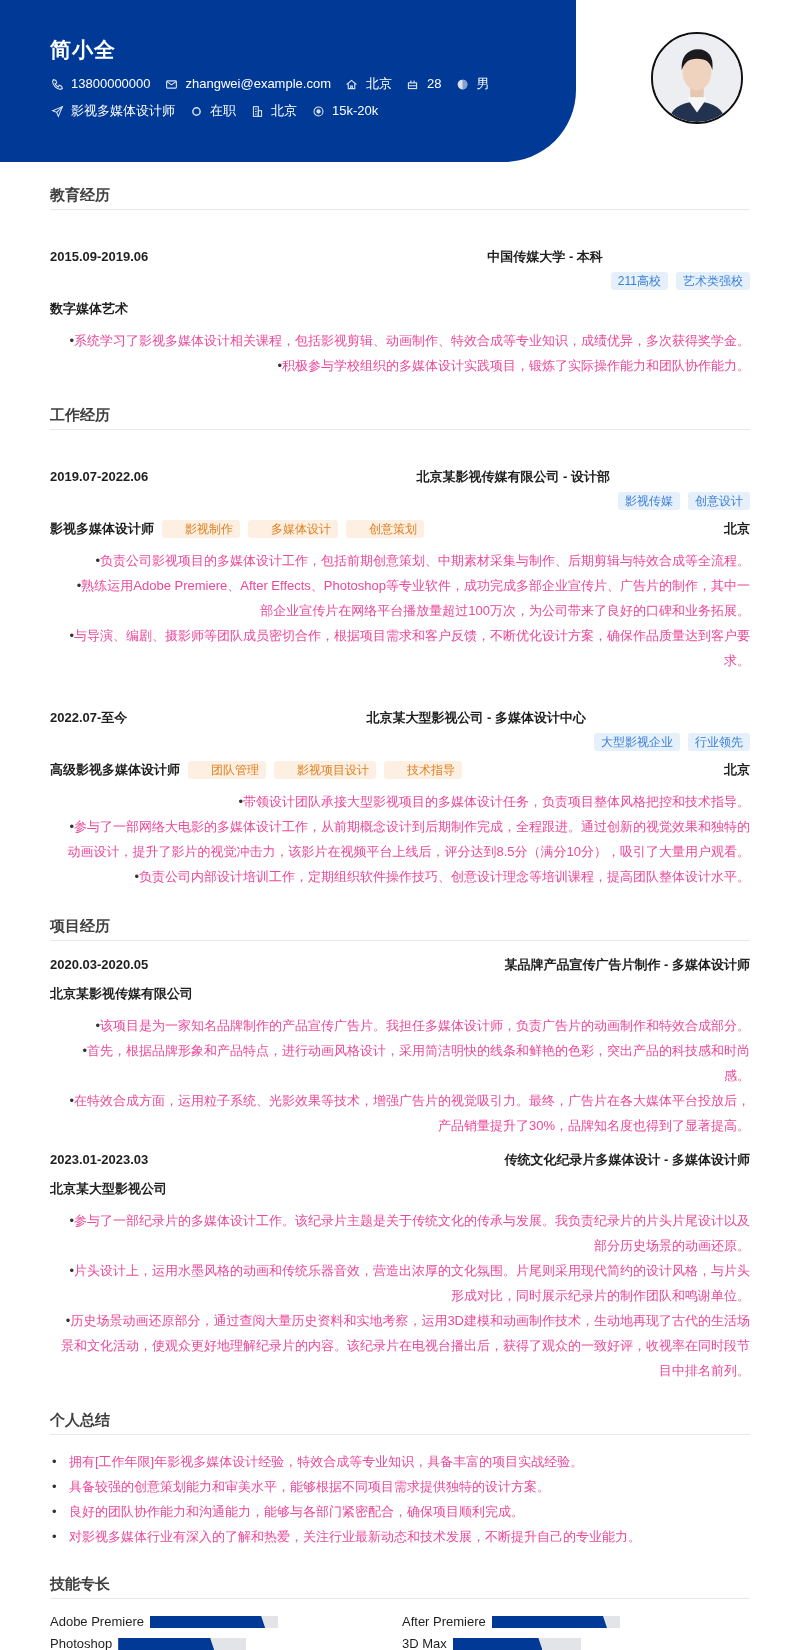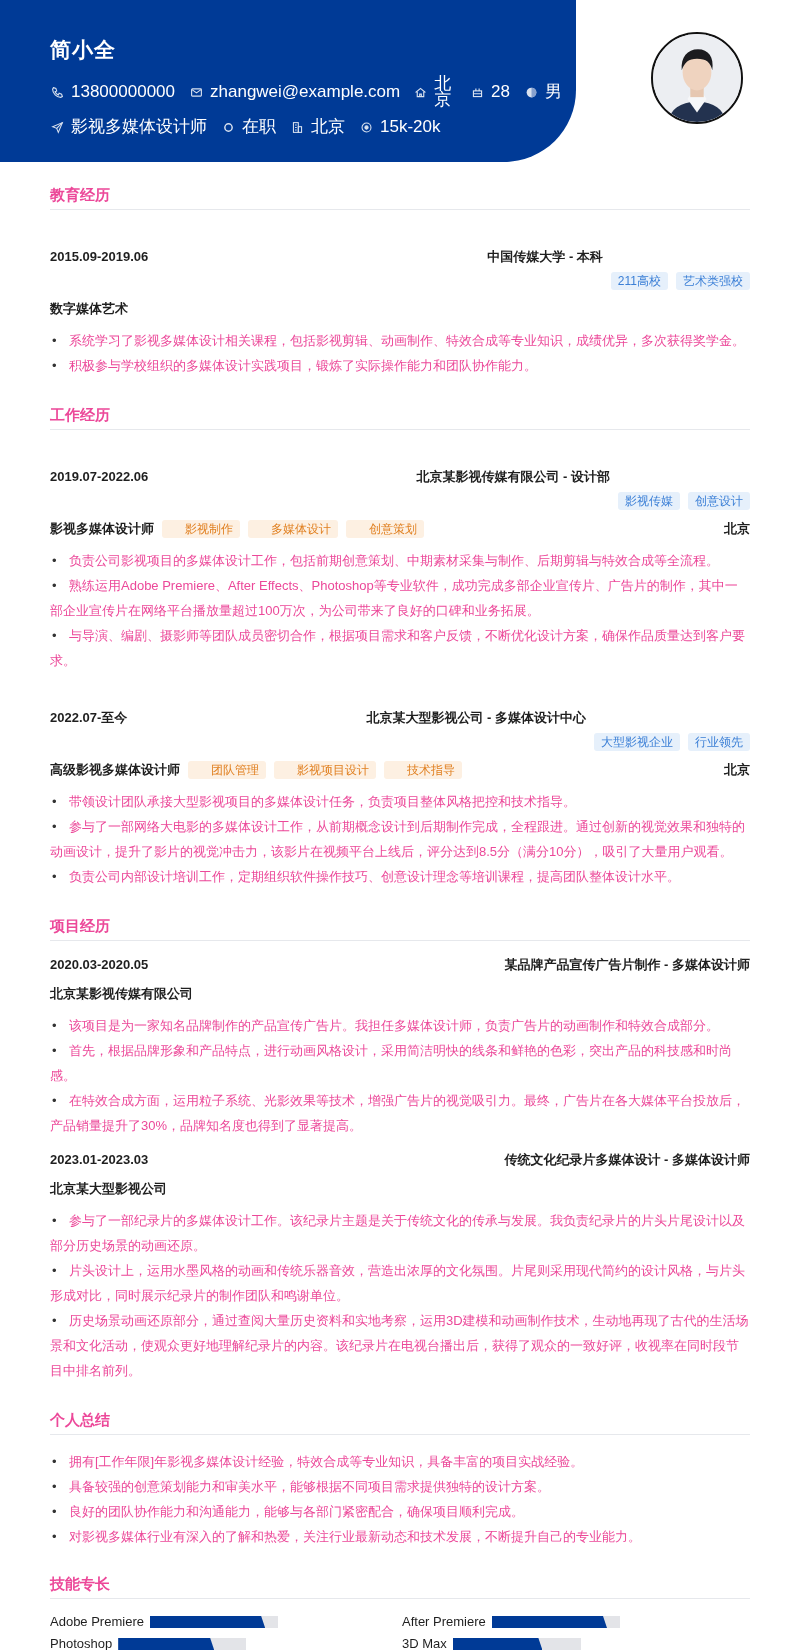--- a/index.html
+++ b/index.html
@@ -14,52 +14,52 @@
   }
   .header {
     position: absolute; left: 0; top: 0;
     width: 576px; height: 162px;
     background: #003a96;
     border-bottom-right-radius: 72px;
     color: #ffffff;
     padding: 36px 0 0 50px;
   }
   .name { font-size: 21px; font-weight: bold; letter-spacing: 1px; line-height: 28px; }
-  .info-row { display: flex; align-items: center; margin-top: 12px; font-size: 17px; line-height: 16px; }
+  .info-row { display: flex; align-items: center; margin-top: 12px; font-size: 13px; line-height: 16px; }
   .info-row + .info-row { margin-top: 11px; }
   .info-item { display: flex; align-items: center; margin-right: 14px; }
   .info-item .ico { width: 14px; height: 14px; margin-right: 7px; display: inline-flex; align-items: center; justify-content: center; opacity: 0.85; }
   .info-item .ico svg { width: 13px; height: 13px; }
   .avatar {
     position: absolute; left: 651px; top: 32px;
     width: 92px; height: 92px; border-radius: 50%;
     border: 2px solid #111; background: #eceef2; overflow: hidden;
   }
   .avatar svg { width: 100%; height: 100%; display: block; }
 
   .content { position: absolute; left: 50px; top: 184px; width: 700px; }
   .section { margin-bottom: 0; }
   .sec-title {
-    color: #ec4899; font-size: 15px; font-weight: bold; line-height: 22px;
+    color: #404040; font-size: 15px; font-weight: bold; line-height: 22px;
     border-bottom: 1px solid #e6e8ec; padding-bottom: 3px; margin-bottom: 14px;
   }
   .row { display: flex; justify-content: space-between; align-items: center; line-height: 20px; }
   .date { font-size: 13px; font-weight: bold; color: #1f1f1f; }
   .org { display: flex; align-items: center; font-weight: bold; font-size: 13px; }
   .tag { display: inline-block; font-size: 12px; font-weight: normal; line-height: 18px; padding: 0 7px; border-radius: 3px; margin-left: 8px; }
   .tag.blue { background: #e6f0fb; color: #3b7fd6; margin-top: 48px; }
   .tag.orange { background: #fdf0e2; color: #e07f1f; padding-left: 23px; }
   .sub { margin-top: 9px; }
   .role { display: flex; align-items: center; font-weight: bold; font-size: 13px; }
   .role .tag { margin-left: 8px; }
   .loc { font-weight: bold; }
   ul.bullets { list-style: none; margin-top: 9px; }
   ul.bullets li { font-size: 13px; line-height: 25px; color: #ec4899; }
   ul.bullets li::before { content: "•"; display: inline-block; width: 17px; padding-left: 2px; color: #333; }
-  .block { margin-bottom: 12px; }
+  .block { margin-bottom: 12px; text-align: right; }
   .section-gap { height: 22px; }
 
   .skills { display: grid; grid-template-columns: 352px 348px; row-gap: 4px; margin-top: 4px; }
   .skill { display: flex; align-items: center; font-size: 13px; line-height: 18px; }
   .skill .label { margin-right: 6px; color: #1f1f1f; }
   .bar { position: relative; width: 128px; height: 12px; background: #e3e4e8; }
   .bar .fill { position: absolute; left: 0; top: 0; height: 12px; background: #003a96; clip-path: polygon(0 0, calc(100% - 4px) 0, 100% 100%, 0 100%); }
 
   .award {
     display: inline-flex; align-items: center; margin-top: 4px;

